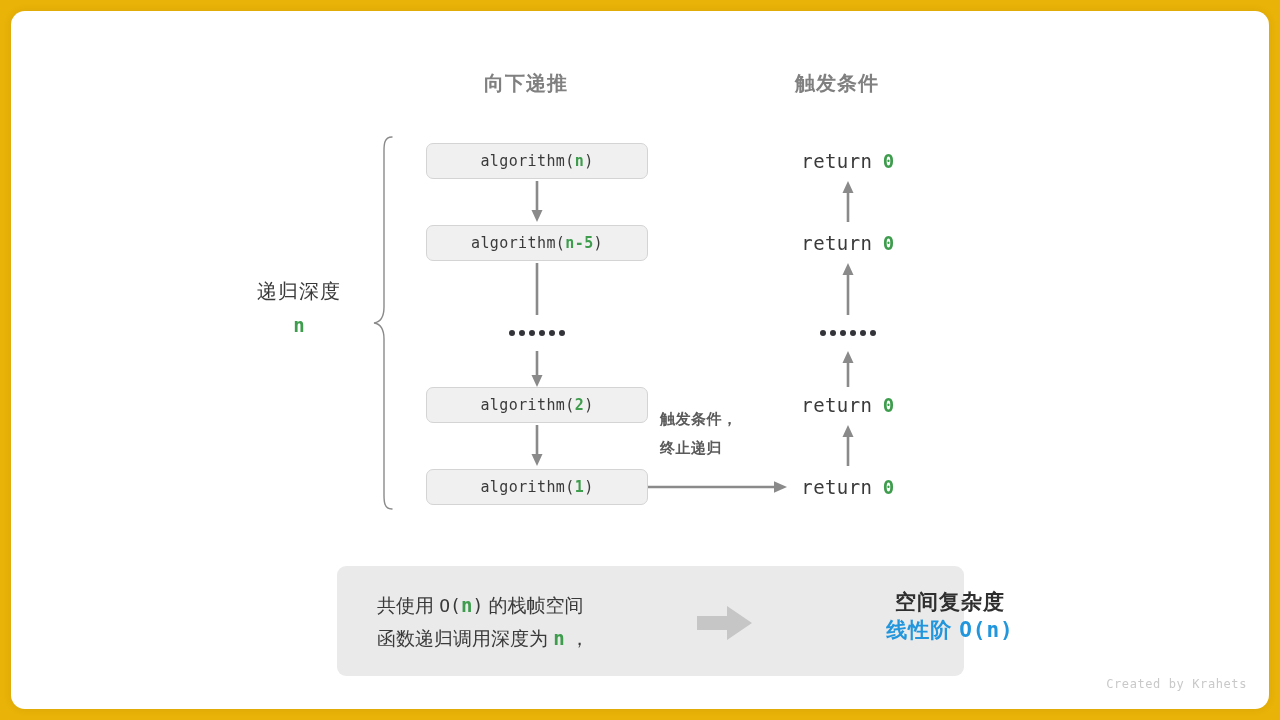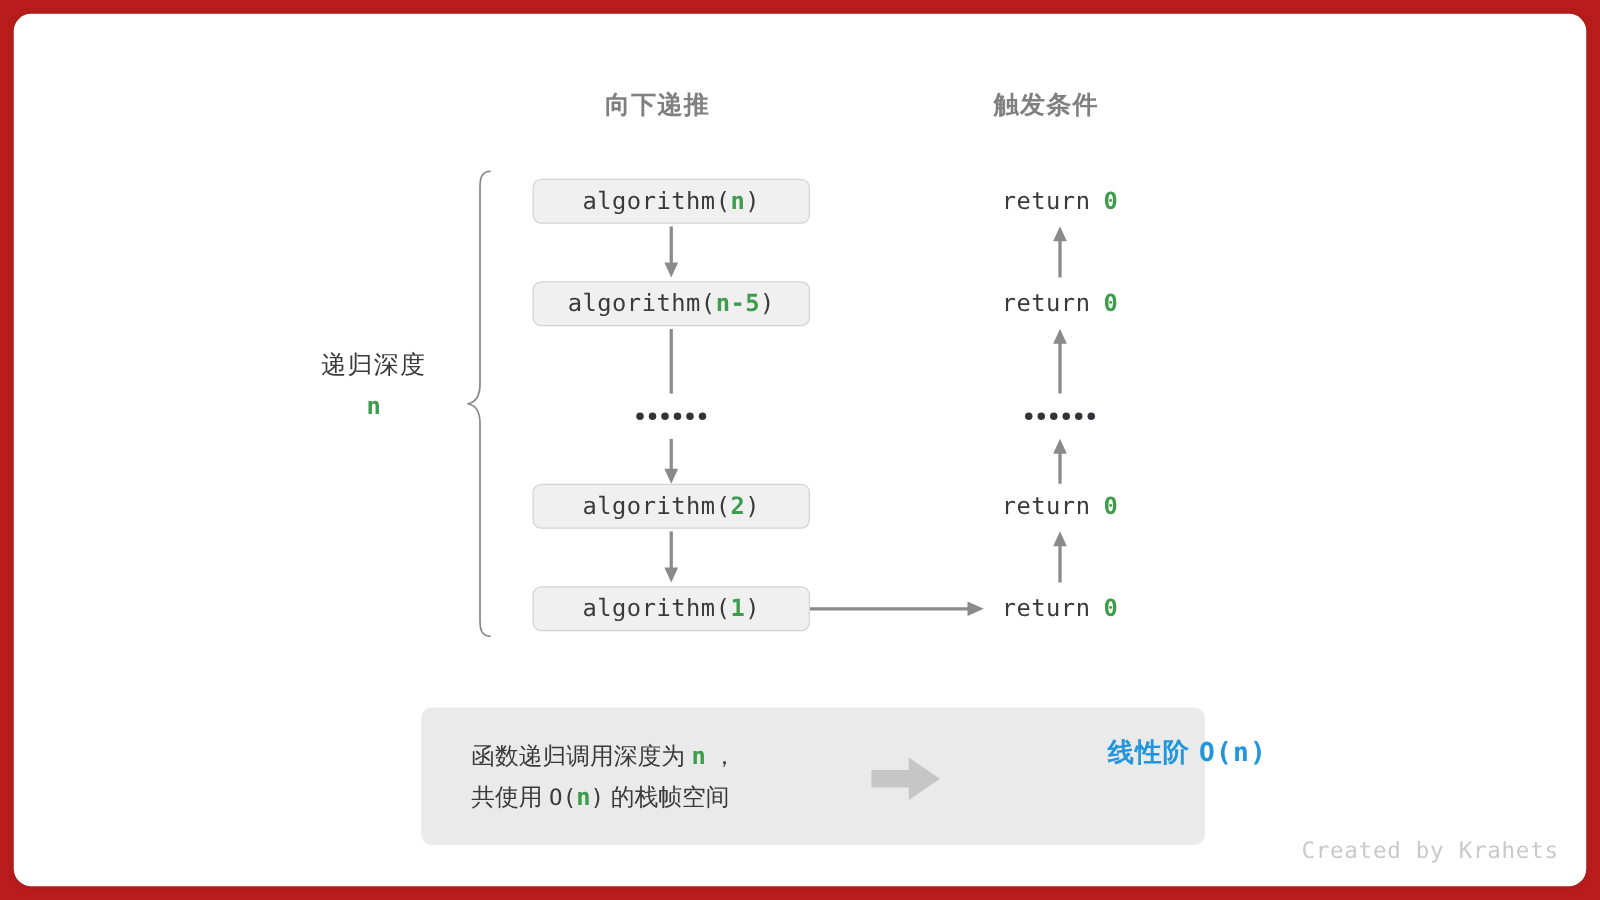--- a/index.html
+++ b/index.html
@@ -10,21 +10,21 @@
   body {
     width: 1280px;
     height: 720px;
     overflow: hidden;
     font-family: "Liberation Sans", sans-serif;
   }
   #stage {
     position: relative;
     width: 1280px;
     height: 720px;
-    background: #b91c1c;
+    background: #eab308;
   }
   
   #card {
     position: absolute;
     left: 11px;
     top: 11px;
     width: 1258px;
     height: 698px;
     background: #ffffff;
     border-radius: 14px;
@@ -46,21 +46,21 @@
     width: 222px;
     height: 36px;
     box-sizing: border-box;
     background: #f0f0f0;
     border: 1.3px solid #d4d4d4;
     border-radius: 7px;
     display: flex;
     align-items: center;
     justify-content: center;
     font-family: "DejaVu Sans Mono", monospace;
-    font-size: 19px;
+    font-size: 15px;
     color: #3a3a3a;
     letter-spacing: 0.4px;
     white-space: nowrap;
   }
   .call-box .arg { color: #3e9c4d; font-weight: bold; }
   
   .ret-line {
     position: absolute;
     transform: translateX(-50%);
     font-family: "DejaVu Sans Mono", monospace;
@@ -180,21 +180,21 @@
     color: #2196dd;
     letter-spacing: 1px;
     display: block;
   }
   #summary-right .value .mono { font-family: "DejaVu Sans Mono", monospace; }
   #credit {
     position: absolute;
     right: 22px;
     bottom: 18px;
     font-family: "DejaVu Sans Mono", monospace;
-    font-size: 18px;
+    font-size: 12px;
     color: #c9c9c9;
     letter-spacing: 0.6px;
     white-space: nowrap;
   }
 </style>
 </head>
 <body>
 
 <div id="stage">
   <div id="card">
@@ -261,20 +261,24 @@
       <span>algorithm(</span>
         <span class="arg">1</span>
         <span>)</span>
     </div>
 
     <svg class="h-arrow" style="left:637px; top:468px;" width="140" height="16" viewBox="0 0 140 16">
       <line x1="0" y1="8" x2="128" y2="8" stroke="#8a8a8a" stroke-width="2.6"></line>
       <path d="M139 8 L126 2.2 L126 13.8 Z" fill="#8a8a8a"></path>
     </svg>
 
+    <div id="trigger-note">
+      <div>触发条件，</div>
+      <div>终止递归</div>
+    </div>
 
     <div class="ret-line" style="left:837px; top:132px;">
       <span>return</span>
         <span class="val">0</span>
     </div>
 
     <svg class="v-arrow" style="left:837px; top:170px;" width="16" height="42" viewBox="0 0 16 42">
       <line x1="8" y1="41" x2="8" y2="9" stroke="#8a8a8a" stroke-width="2.6"></line>
       <path d="M8 0 L2.5 12 L13.5 12 Z" fill="#8a8a8a"></path>
     </svg>
@@ -313,37 +317,38 @@
       <path d="M8 0 L2.5 12 L13.5 12 Z" fill="#8a8a8a"></path>
     </svg>
 
     <div class="ret-line" style="left:837px; top:458px;">
       <span>return</span>
         <span class="val">0</span>
     </div>
 
     <div id="summary">
       <div id="summary-left">
+        <div>
+          <span>共使用</span>
+          <span class="mono">O(</span><span class="g">n</span><span class="mono">)</span>
+          <span>的栈帧空间</span>
+        </div>
         <div>
           <span>函数递归调用深度为</span>
           <span class="g">n</span>
           <span>，</span>
         </div>
-        <div>
-          <span>共使用</span>
-          <span class="mono">O(</span><span class="g">n</span><span class="mono">)</span>
-          <span>的栈帧空间</span>
-        </div>
       </div>
 
       <svg id="summary-arrow" width="56" height="34" viewBox="0 0 56 34">
         <path d="M0 10 L30 10 L30 0 L55 17 L30 34 L30 24 L0 24 Z" fill="#c6c6c6"></path>
       </svg>
 
       <div id="summary-right">
+        <span class="title">空间复杂度</span>
         <span class="value"><span>线性阶</span>
           <span class="mono">O(n)</span></span>
       </div>
     </div>
 
     <div id="credit">Created by Krahets</div>
 
   </div>
 </div>
 

